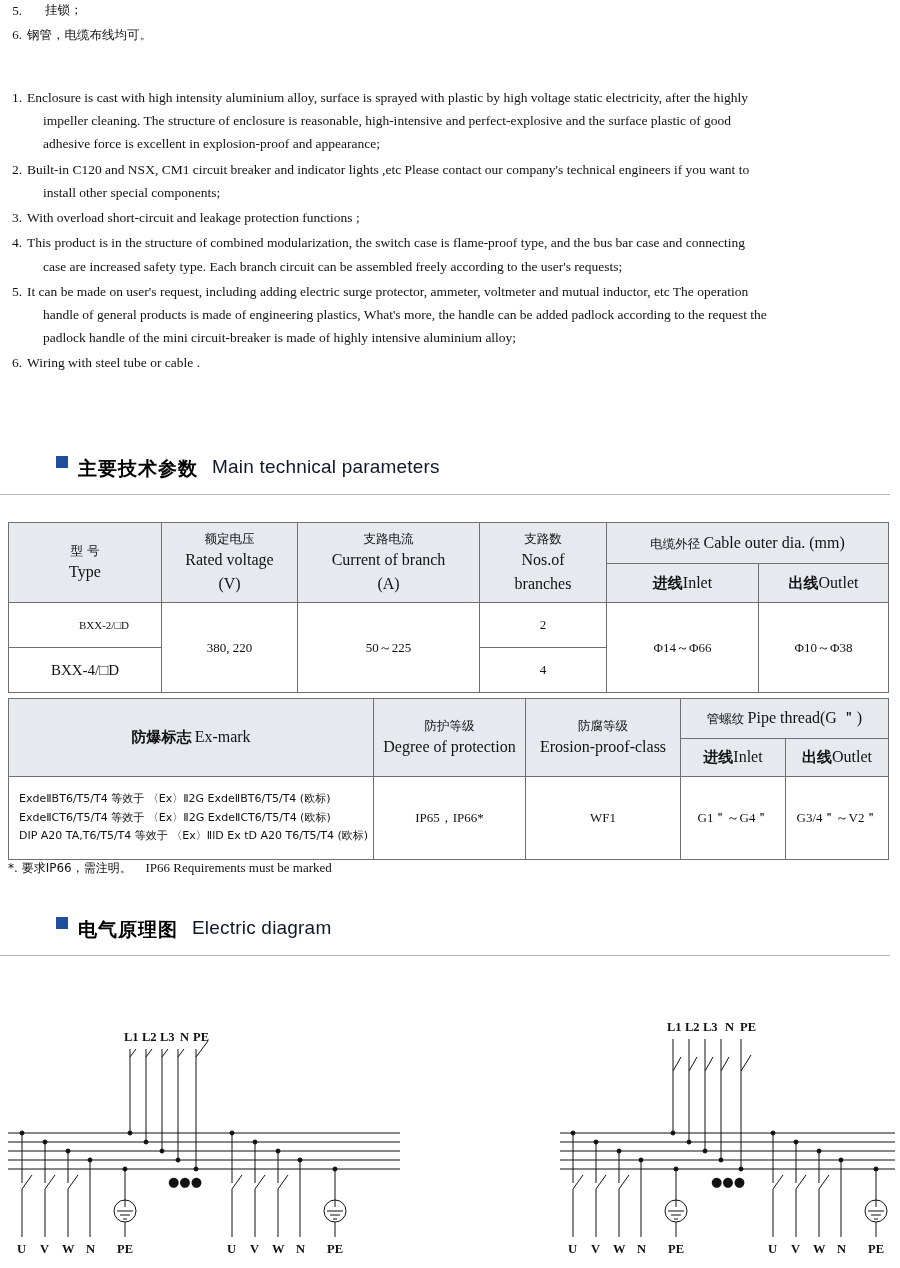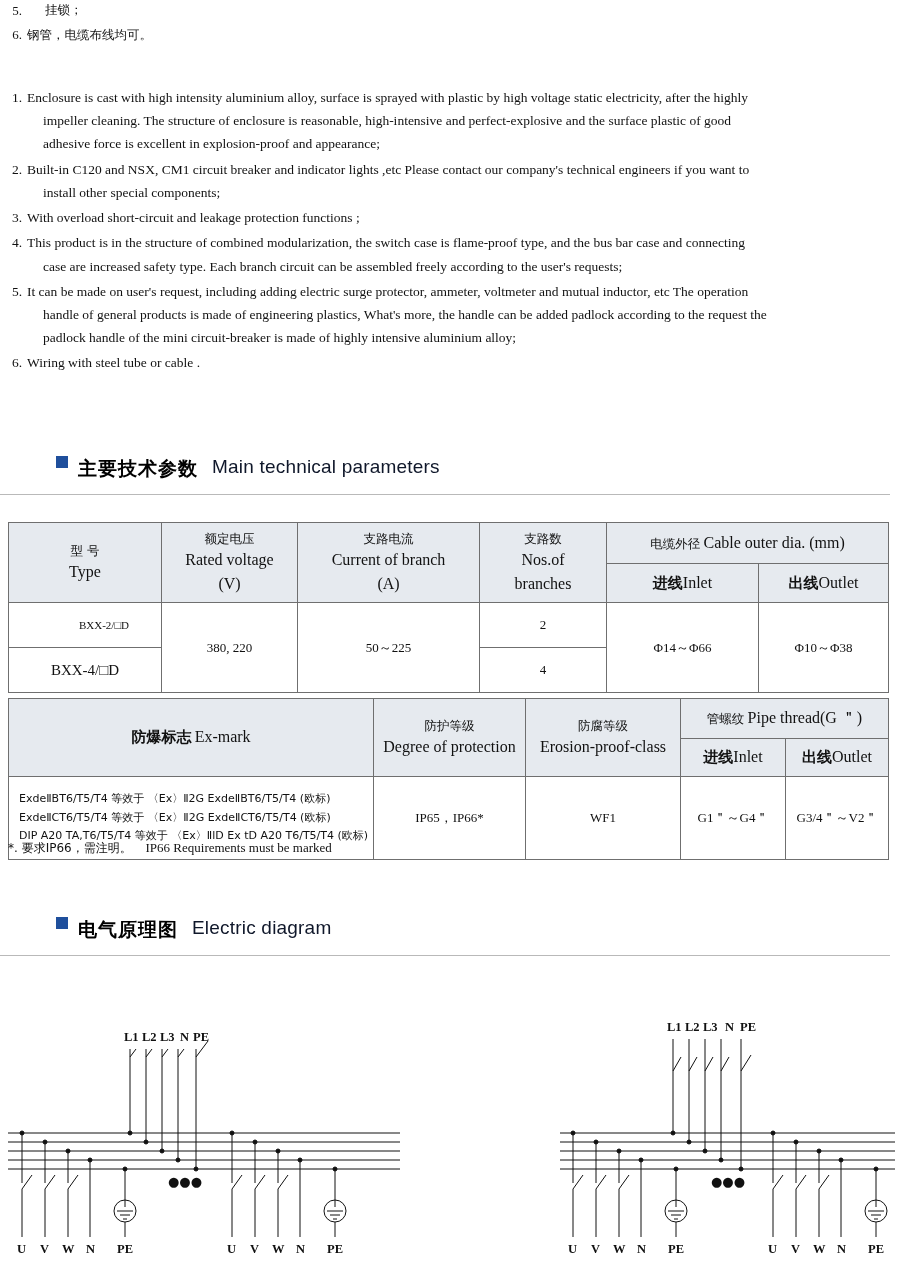--- a/index.html
+++ b/index.html
@@ -382,21 +382,21 @@
           <div class="mk">DIP A20 TA,T6/T5/T4 等效于 〈Ex〉ⅡlD Ex tD A20 T6/T5/T4 (欧标)</div>
         </td>
         <td>IP65，IP66*</td>
         <td>WF1</td>
         <td>G1＂～G4＂</td>
         <td>G3/4＂～V2＂</td>
       </tr>
     </tbody>
   </table>
 
-  <div class="note-star" style="left:8px; top:840px;">
+  <div class="note-star" style="left:8px; top:860px;">
     <span>*. 要求IP66，需注明。</span>
     <span class="en-part" style="margin-left:10px;">IP66 Requirements must be marked</span>
   </div>
 
   <div class="section-head" style="top:917px;">
     <div class="sq"></div>
     <div class="sh-cn">电气原理图</div>
     <div class="sh-en">Electric diagram</div>
   </div>
   <div class="sh-rule" style="top:955px;"></div>

